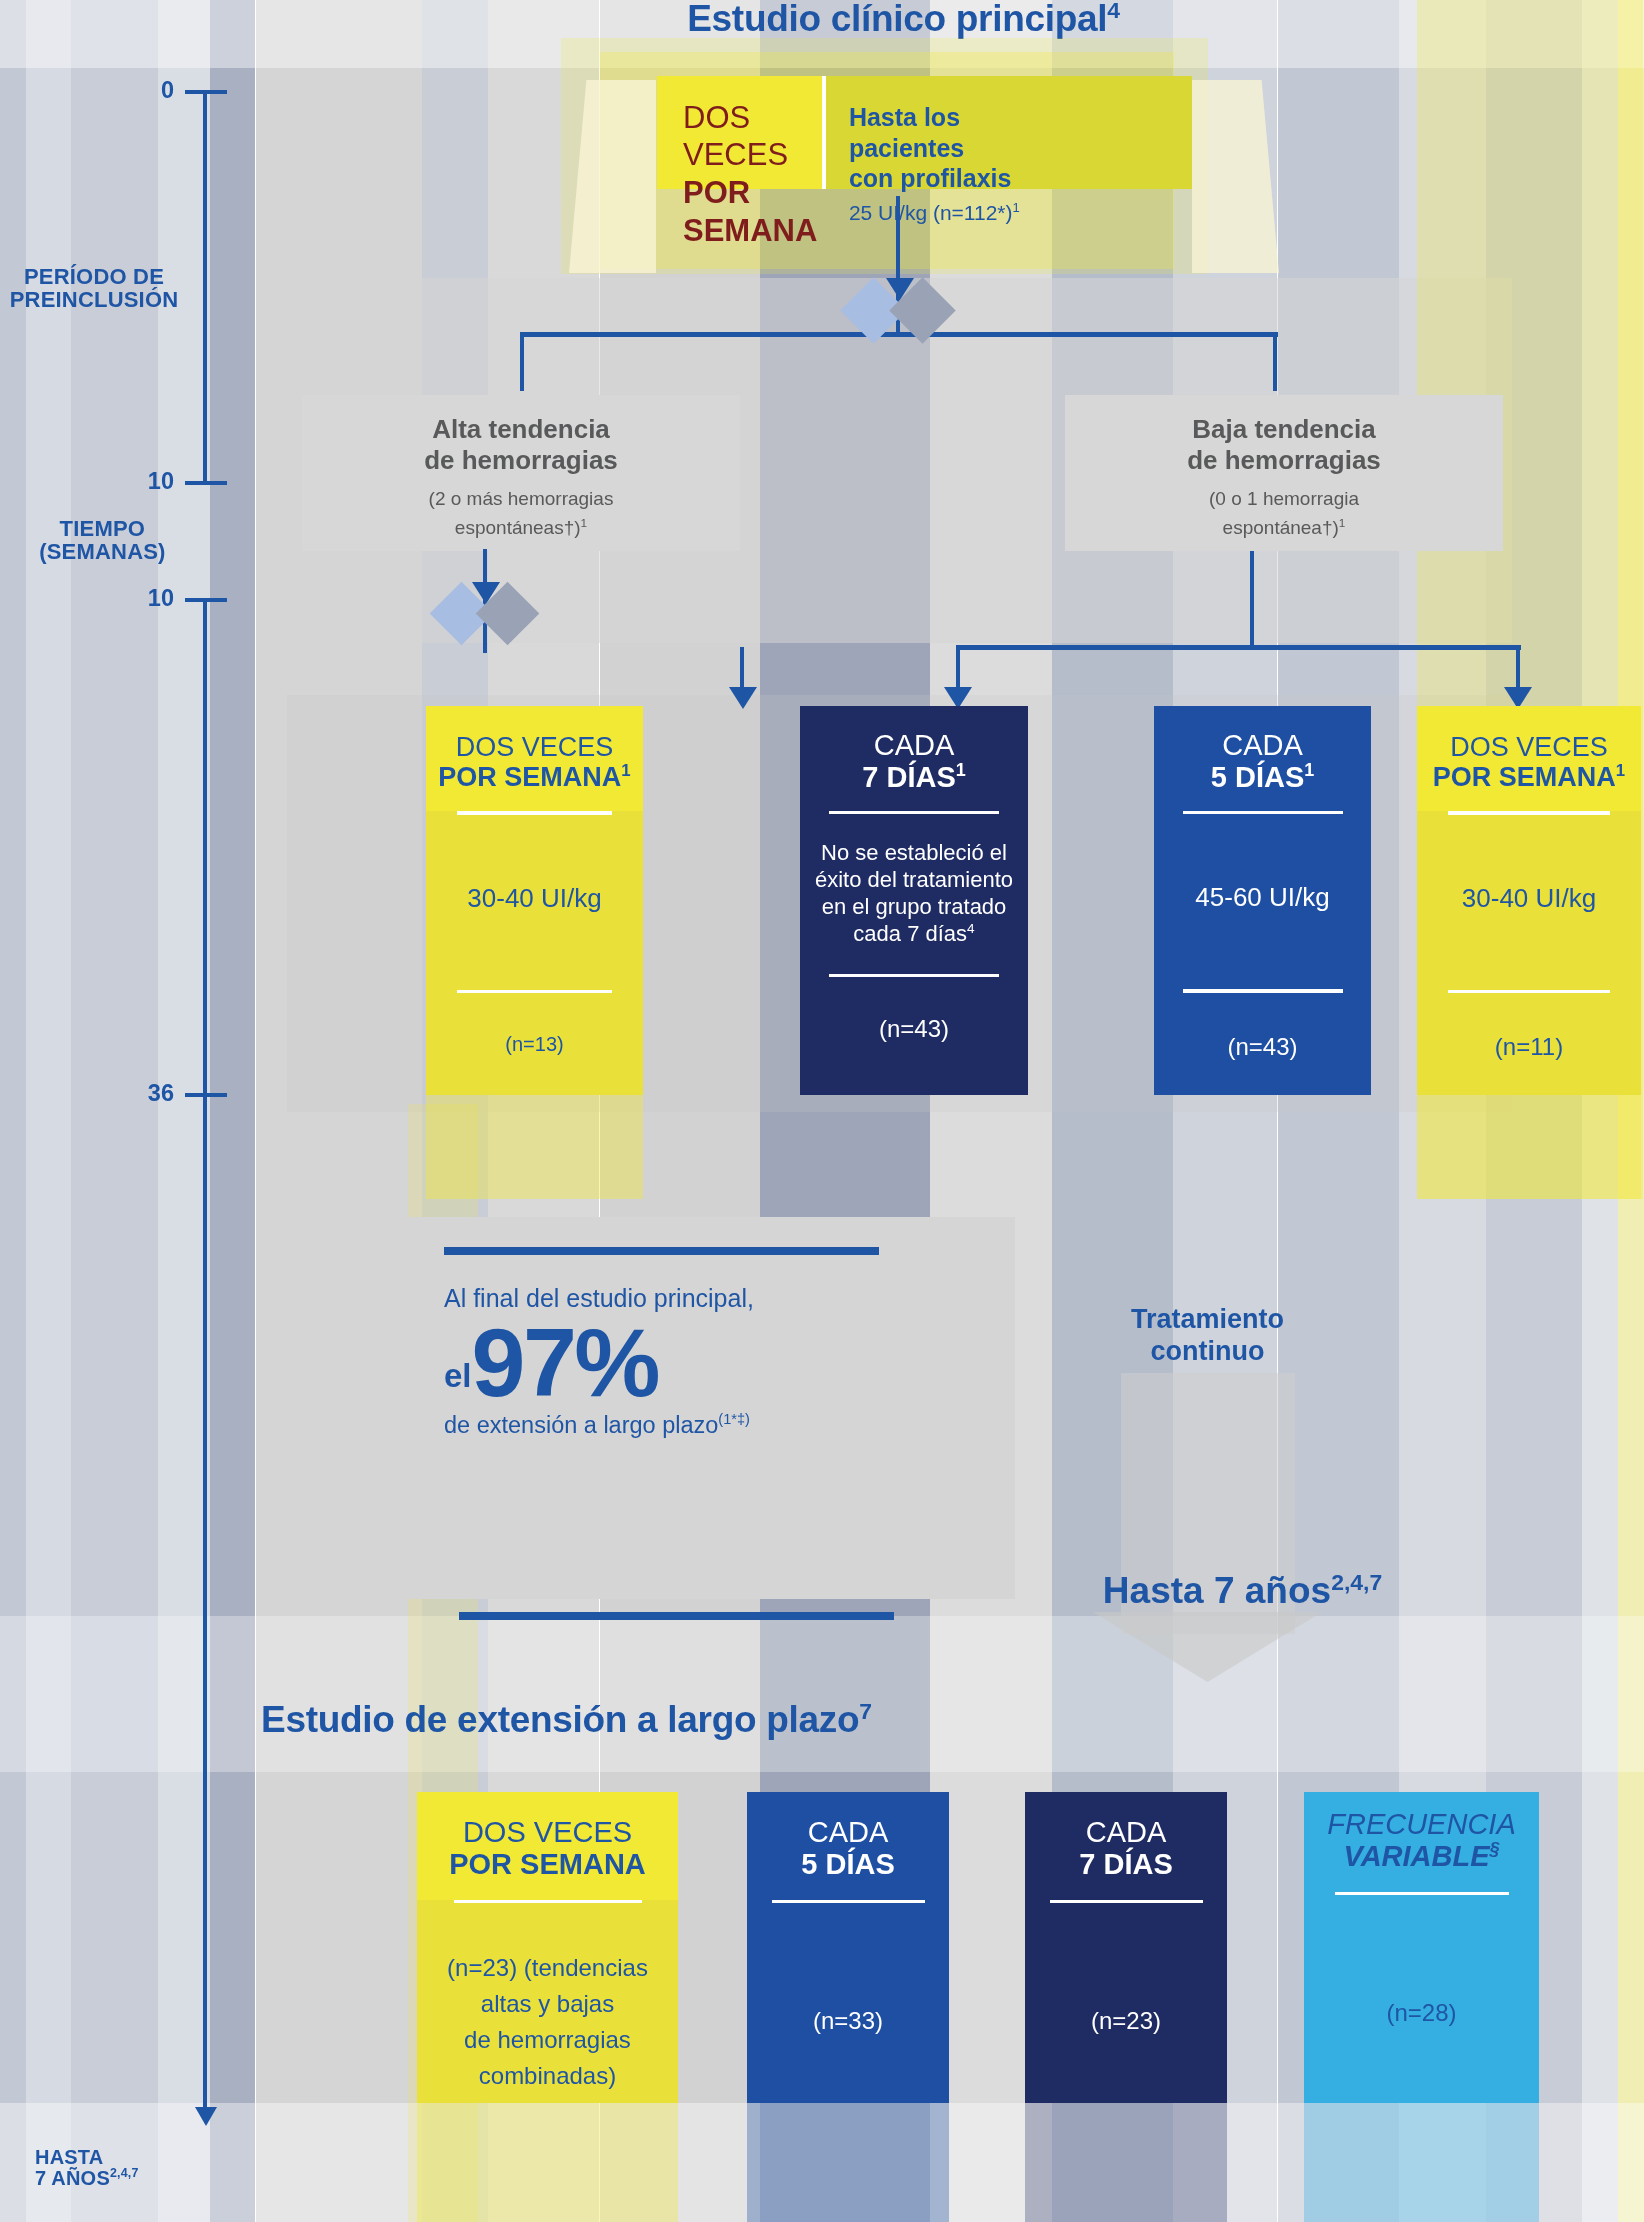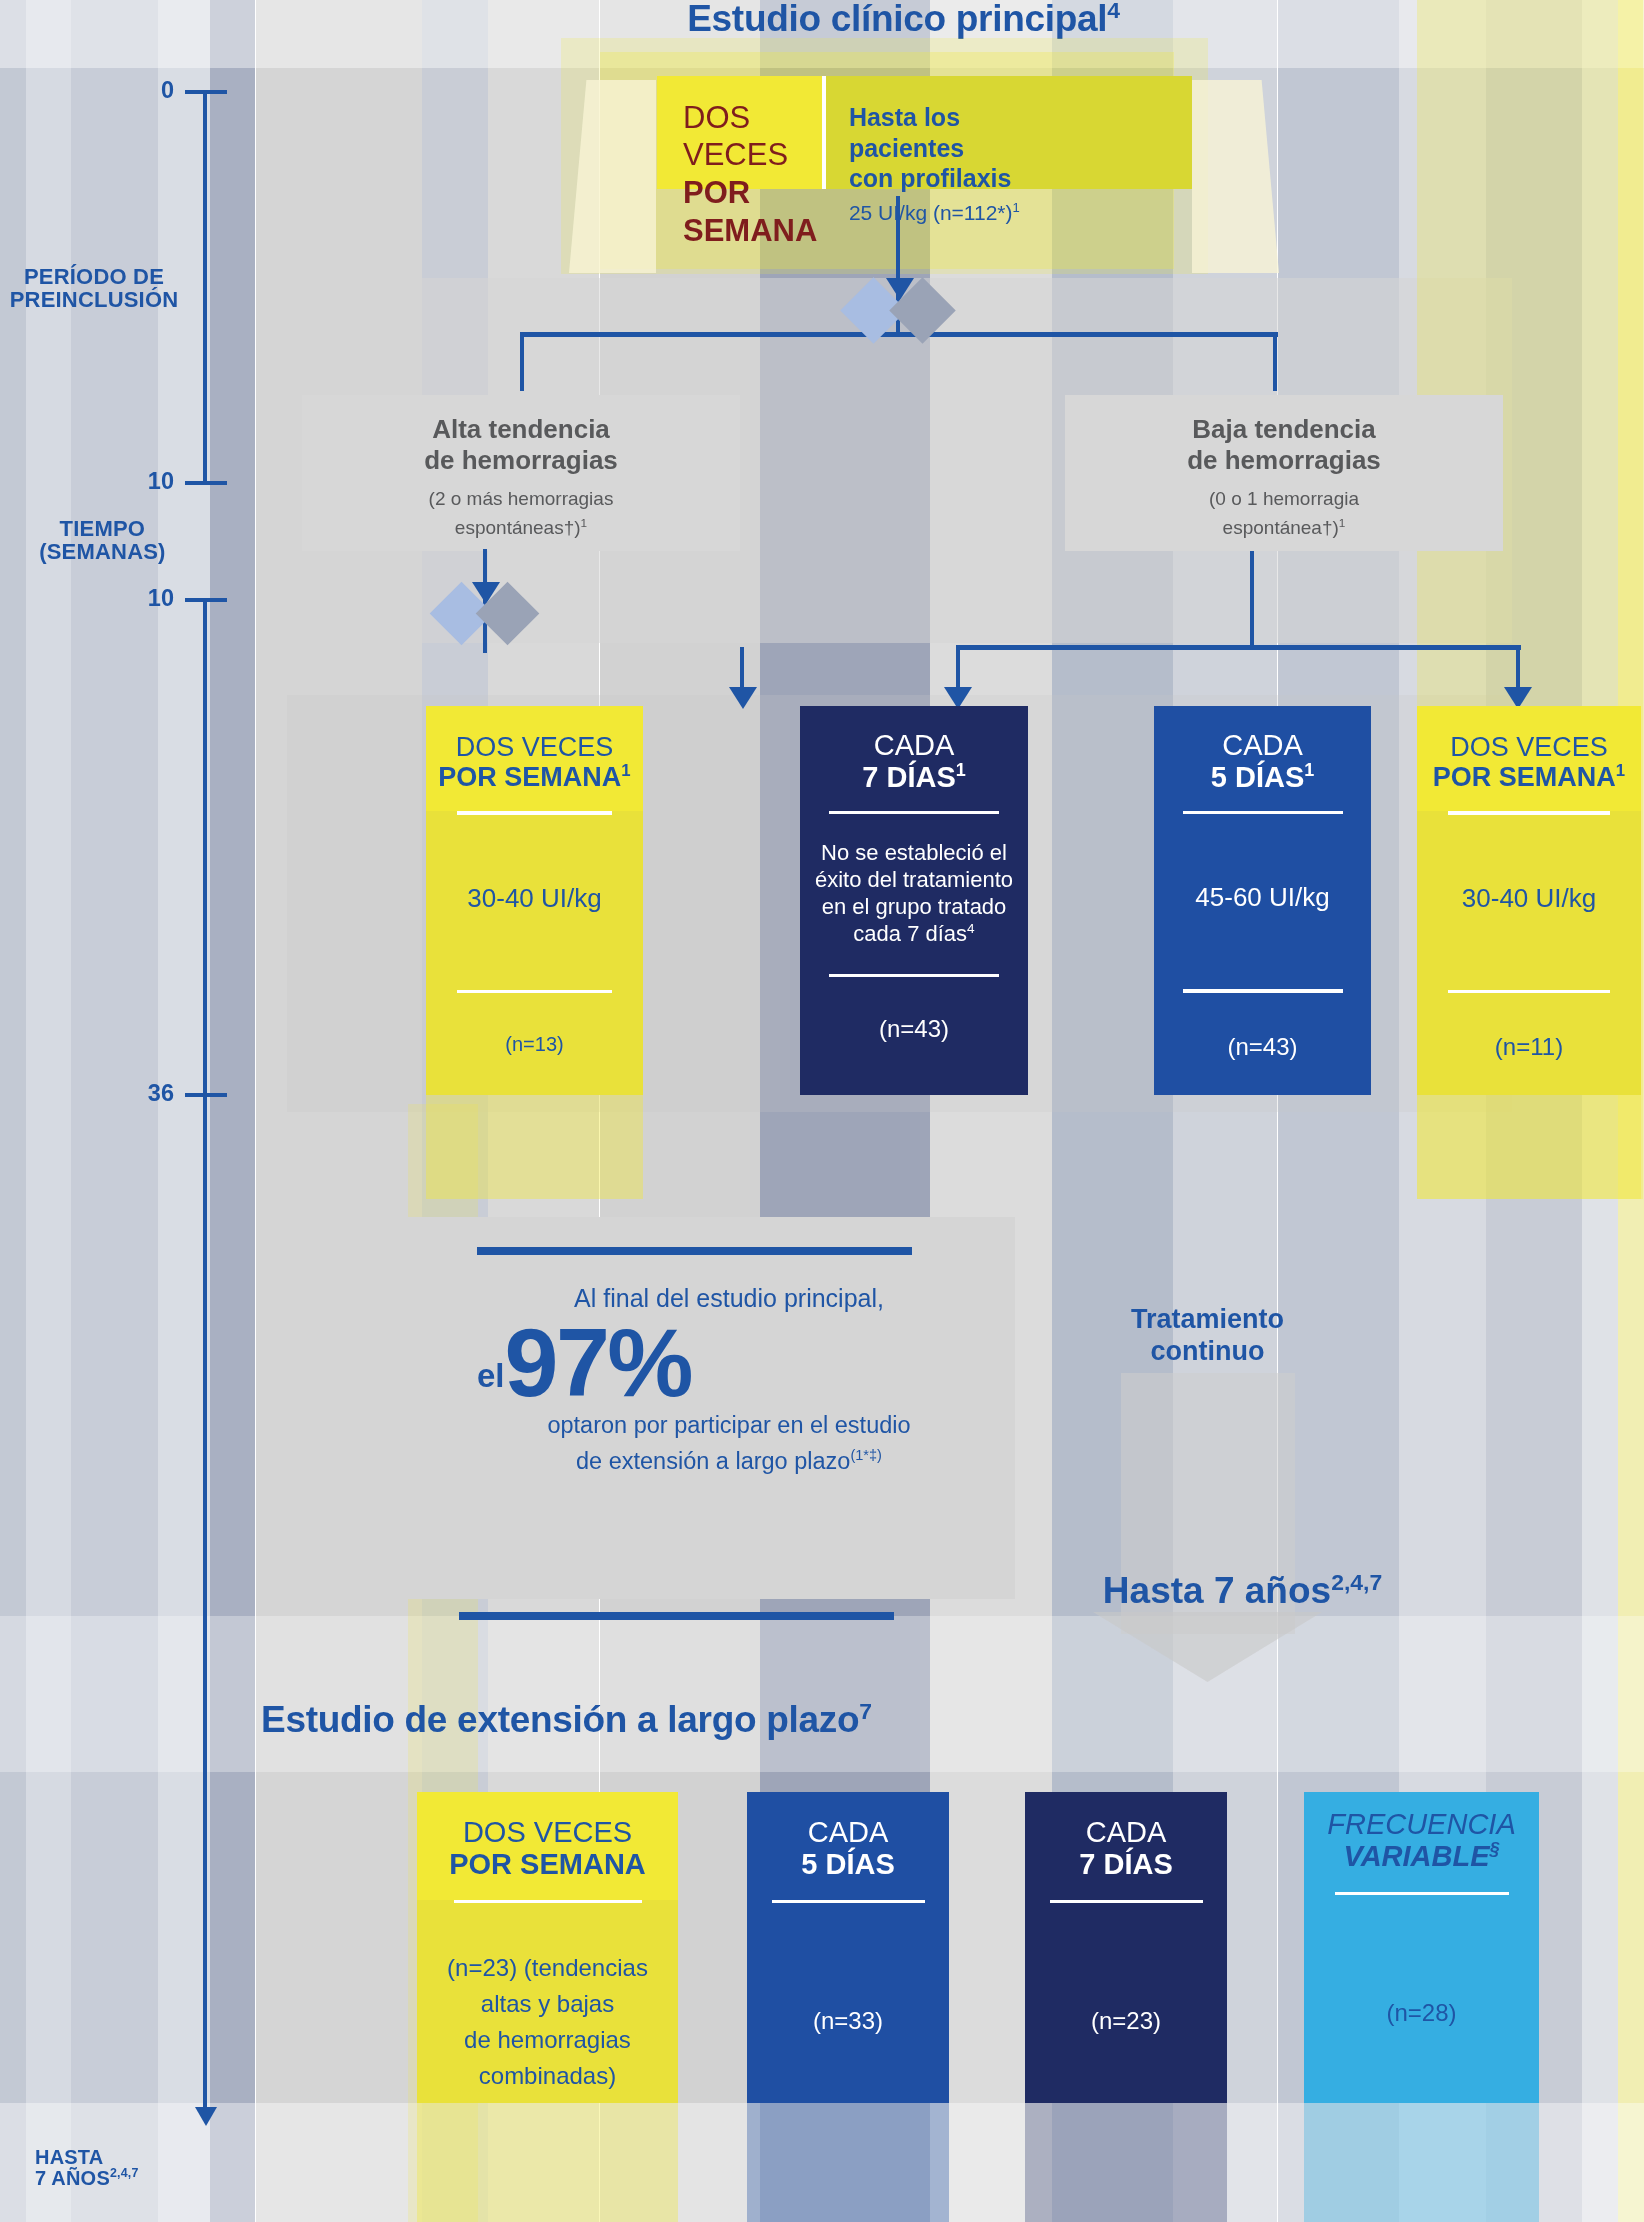--- a/index.html
+++ b/index.html
@@ -349,28 +349,27 @@
     <div class="bx-body" style="color:#1f55a5;font-size:26px;margin-top:68px;">30-40 UI/kg</div>
     <div class="rule" style="width:162px;margin-top:75px;"></div>
     <div class="bx-n" style="color:#1f55a5;font-size:24px;margin-top:40px;">(n=11)</div>
   </div>
 
   <div style="position:absolute;left:426px;top:1095px;width:217px;height:104px;background:rgba(242,233,53,.40);"></div>
   <div style="position:absolute;left:1417px;top:1095px;width:224px;height:104px;background:rgba(242,233,53,.40);"></div>
 
   <div style="position:absolute;left:407px;top:1217px;width:608px;height:382px;background:#d5d5d5;"></div>
 
-  <div id="callout" style="left:477px;top:1247px;width:504px;height:339px;background:transparent;text-align:center;">
+  <div id="callout" style="left:444px;top:1247px;width:504px;height:339px;background:transparent;">
     <div class="cbar" style="width:435px;"></div>
     <div class="c1" style="margin-top:28px;">Al final del estudio principal,</div>
     <div class="c-big-row" style="margin-top:3.5px;">
       <div class="c-el">el</div>
       <div class="c-pct">97%</div>
     </div>
-    <div class="c2">optaron por participar en el estudio</div>
     <div class="c2"><span>de extensión a largo plazo</span><span class="sup">(1*‡)</span></div>
   </div>
   <div class="cbar" style="position:absolute;left:459px;top:1612px;width:435px;height:7.8px;background:#1f55a5;"></div>
 
   <div class="plain-blue" style="left:1025px;top:1304px;width:365px;font-size:27px;text-align:center;">
     <div>Tratamiento</div>
     <div>continuo</div>
   </div>
 
   <div style="position:absolute;left:1121px;top:1373px;width:174px;height:261px;background:rgba(206,206,206,.55);"></div>

